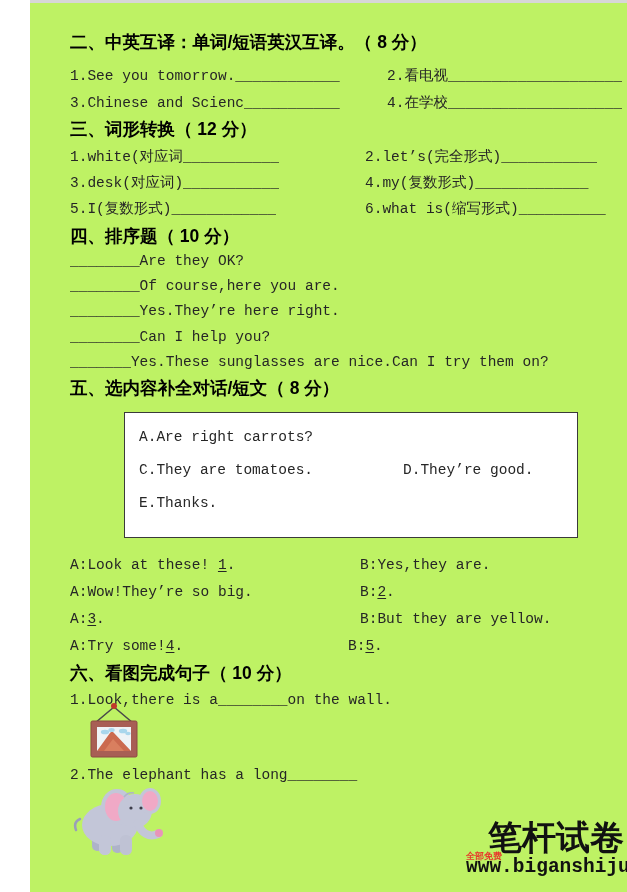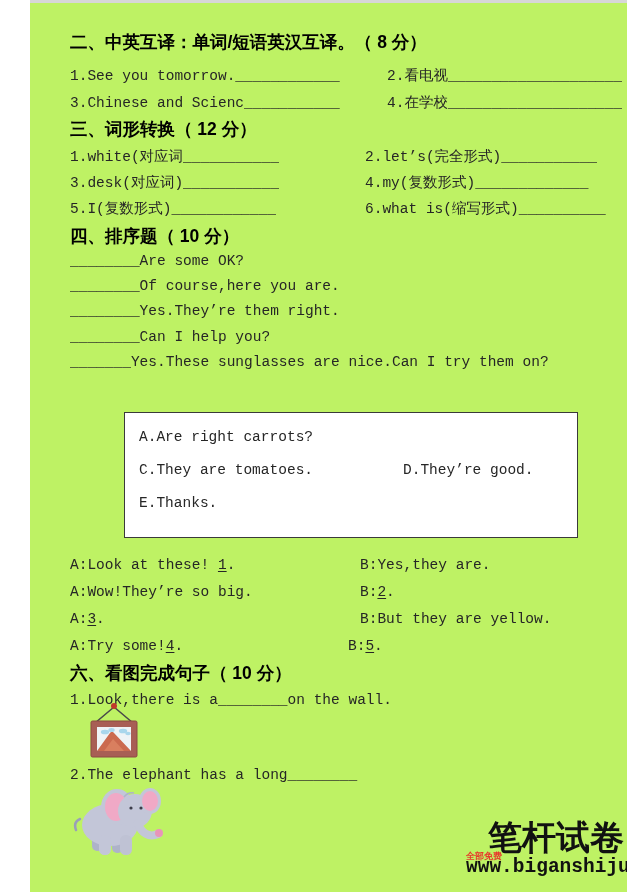--- a/index.html
+++ b/index.html
@@ -40,26 +40,27 @@
 
   <div class="h" style="top:121px;left:40px">三、词形转换（ 12 分）</div>
   <div class="t" style="top:149px;left:40px">1.white(对应词___________</div>
   <div class="t" style="top:149px;left:335px">2.let’s(完全形式)___________</div>
   <div class="t" style="top:175px;left:40px">3.desk(对应词)___________</div>
   <div class="t" style="top:175px;left:335px">4.my(复数形式)_____________</div>
   <div class="t" style="top:201px;left:40px">5.I(复数形式)____________</div>
   <div class="t" style="top:201px;left:335px">6.what is(缩写形式)__________</div>
 
   <div class="h" style="top:228px;left:40px">四、排序题（ 10 分）</div>
-  <div class="t" style="top:253px;left:40px">________Are some OK?</div>
+  <div class="t" style="top:253px;left:40px">________Are they OK?</div>
   <div class="t" style="top:278px;left:40px">________Of course,here you are.</div>
-  <div class="t" style="top:303px;left:40px">________Yes.They’re them right.</div>
+  <div class="t" style="top:303px;left:40px">________Yes.They’re here right.</div>
   <div class="t" style="top:329px;left:40px">________Can I help you?</div>
   <div class="t" style="top:354px;left:40px">_______Yes.These sunglasses are nice.Can I try them on?</div>
 
+  <div class="h" style="top:380px;left:40px">五、选内容补全对话/短文（ 8 分）</div>
   <div class="choice-box">
     <span class="opt" style="top:16px;left:14px">A.Are right carrots?</span>
     <span class="opt" style="top:49px;left:14px">C.They are tomatoes.</span>
     <span class="opt" style="top:49px;left:278px">D.They’re good.</span>
     <span class="opt" style="top:82px;left:14px">E.Thanks.</span>
   </div>
 
   <div class="t" style="top:557px;left:40px"><span>A:Look at these!  </span><span class="num">1</span><span>.</span></div>
   <div class="t" style="top:584px;left:40px"><span>A:Wow!They’re so big.</span><span class="num"></span><span></span></div>
 

